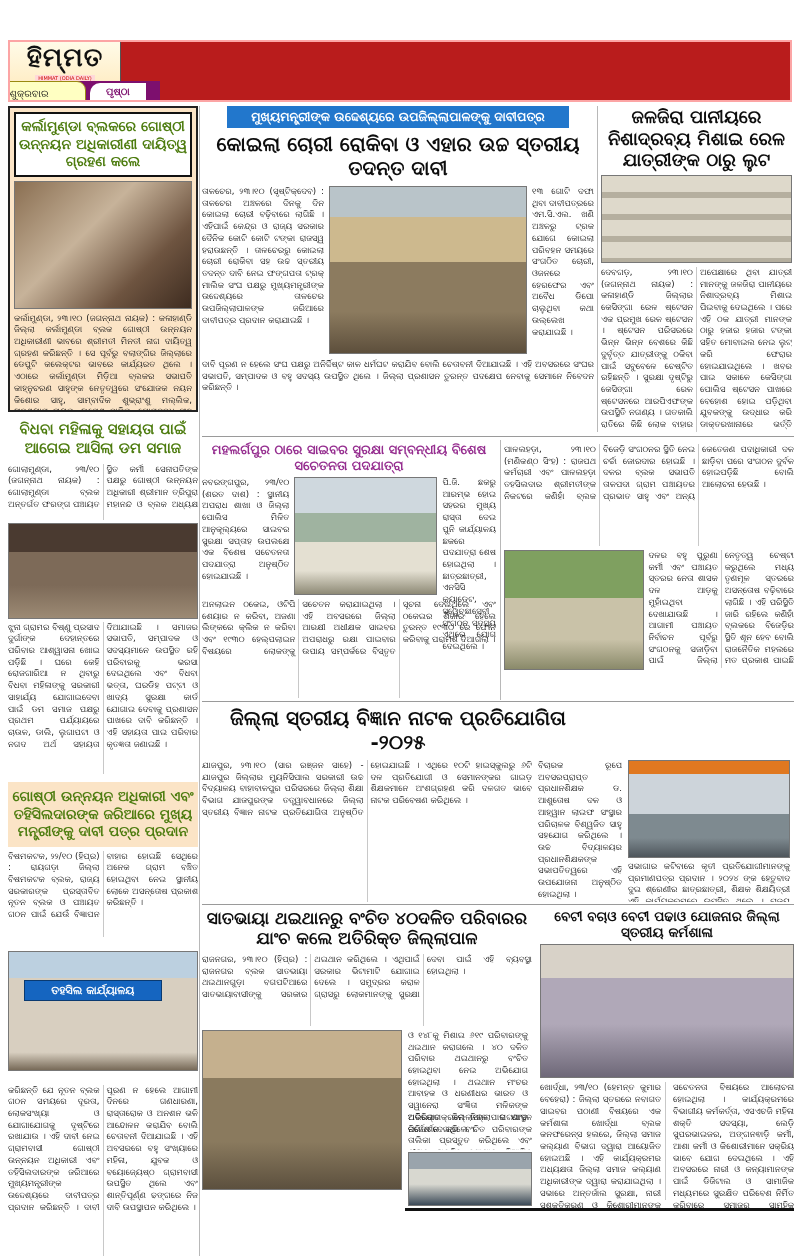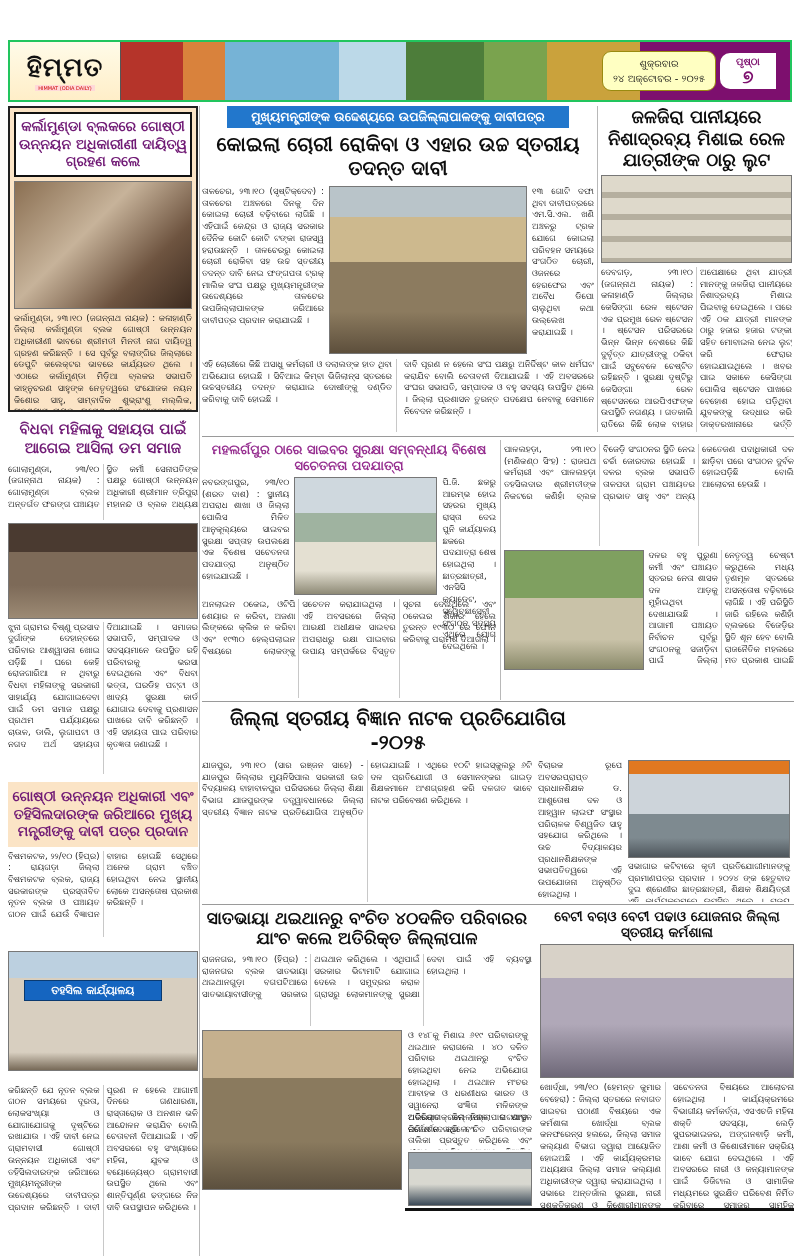--- a/index.html
+++ b/index.html
@@ -2,41 +2,41 @@
 <html><head>
 <meta charset="utf-8">
 <style>
   html,body{margin:0;padding:0;}
   body{
     width:800px;height:1258px;position:relative;background:#ffffff;
     font-family:"DejaVu Sans","Liberation Sans",sans-serif;color:#111;
   }
   .abs{position:absolute;box-sizing:border-box;overflow:hidden;}
   
-  .mast{border:2px solid #22c55e;background:#a3a3a3;display:flex;align-items:stretch;}
+  .mast{border:2px solid #fca5a5;background:#b91c1c;display:flex;align-items:stretch;flex-direction:column;}
   .logo-box{width:110px;background:linear-gradient(180deg,#fffbe8,#ffeec8);border-right:1px solid #555;
     display:flex;flex-direction:column;align-items:center;justify-content:center;}
   .logo-title{font-size:26px;font-weight:bold;color:#111;letter-spacing:1px;}
   .logo-sub{font-size:5px;color:#c00;background:#ffd9d9;padding:0 3px;margin-top:2px;}
   .collage{flex:1;background:
      linear-gradient(90deg,#b5342a 0 12%,#d9823c 12% 20%,#76b3d6 20% 42%,#bcd9e8 42% 55%,#4d7d3a 55% 70%,#7aa34e 70% 82%,#caa23c 82% 100%);}
   .sect-wrap{width:235px;background:#fff;display:flex;align-items:center;justify-content:center;}
   .sect-title{font-size:40px;font-weight:bold;color:#8a4a12;}
   .datewrap{width:150px;background:#7d0f6e;position:relative;display:flex;align-items:center;}
   .datepill{background:#ffffc2;border:1px solid #9a8a10;border-radius:9px;margin-left:-38px;
     padding:4px 8px;font-size:10px;color:#111;text-align:center;line-height:1.5;width:96px;}
   .pagebox{background:#fff;border-radius:10px 0 0 10px;margin-left:4px;padding:3px 16px;text-align:center;}
   .pagebox .pl{font-size:10px;color:#7d0f6e;font-weight:bold;}
   .pagebox .pn{font-size:18px;color:#7d0f6e;font-weight:bold;line-height:1;}
   
   .photo{border:1px solid #777;}
   .body-txt{font-size:8.5px;line-height:1.38;text-align:justify;color:#141414;}
   .cols2{column-count:2;column-gap:7px;column-rule:1px solid #c8c8c8;}
   .cols3{column-count:3;column-gap:7px;column-rule:1px solid #c8c8c8;}
-  .hl-maroon{color:#701a75;font-weight:bold;text-align:center;line-height:1.25;}
+  .hl-maroon{color:#4d7c0f;font-weight:bold;text-align:center;line-height:1.25;}
   .hl-black{color:#0d0d0d;font-weight:bold;text-align:center;line-height:1.2;}
   .rule-v{background:#b8b8b8;width:1px;}
   .rule-h{background:#9a9a9a;height:1px;}
   
   .ph-karla{background:linear-gradient(135deg,#8a6f52,#c7b39a 40%,#6e5440 72%,#3e2c20);}
   .ph-coal{background:linear-gradient(180deg,#b9c4c9 0 18%,#cdb98e 18% 45%,#8c7b5f 45% 75%,#5d4f3c);}
   .ph-jalj{background:repeating-linear-gradient(180deg,#ded9cb 0 16px,#b5af9f 16px 22px),linear-gradient(180deg,#d8d4c8,#a8a295);}
   .ph-widow{background:linear-gradient(180deg,#4a3a30 0 30%,#7d6a58 30% 65%,#9c8a74);}
   .ph-nabar{background:linear-gradient(180deg,#cfd8de 0 30%,#9fb3a0 30% 55%,#e4e0d2 55% 80%,#8e8a76);}
   .ph-kani{background:linear-gradient(180deg,#7fa060 0 40%,#c9c2a8 40% 75%,#8a8a6a);}
@@ -107,21 +107,20 @@
   <div style="display:flex;justify-content:center;">
     <div class="kicker" style="width:330px;">ମୁଖ୍ୟମନ୍ତ୍ରୀଙ୍କ ଉଦ୍ଦେଶ୍ୟରେ ଉପଜିଲ୍ଲାପାଳଙ୍କୁ ଦାବୀପତ୍ର</div>
   </div>
   <div class="hl-black" style="font-size:20px;margin:4px 0 6px;">କୋଇଲା ଚୋରୀ ରୋକିବା ଓ ଏହାର ଉଚ୍ଚ ସ୍ତରୀୟ ତଦନ୍ତ ଦାବୀ</div>
   <div style="display:flex;gap:5px;">
     <div class="body-txt" style="width:122px;height:168px;">ତାଳଚେର, ୨୩।୧୦ (ସୃଷ୍ଟିକ୍‌ଦେବ) : ତାଳଚେର ଅଞ୍ଚଳରେ ଦିନକୁ ଦିନ କୋଇଲା ଚୋରୀ ବଢ଼ିବାରେ ଲାଗିଛି । ଏହିପାଇଁ କେନ୍ଦ୍ର ଓ ରାଜ୍ୟ ସରକାର ଦୈନିକ କୋଟି କୋଟି ଟଙ୍କା ରାଜସ୍ୱ ହରାଉଛନ୍ତି । ତାଳଚେରରୁ କୋଇଲା ଚୋରୀ ରୋକିବା ସହ ଉଚ୍ଚ ସ୍ତରୀୟ ତଦନ୍ତ ଦାବି ନେଇ ଫଙ୍ଗପତା ଟ୍ରକ୍ ମାଲିକ ସଂଘ ପକ୍ଷରୁ ମୁଖ୍ୟମନ୍ତ୍ରୀଙ୍କ ଉଦ୍ଦେଶ୍ୟରେ ତାଳଚେର ଉପଜିଲ୍ଲାପାଳଙ୍କ ଜରିଆରେ ଦାବୀପତ୍ର ପ୍ରଦାନ କରାଯାଇଛି ।</div>
     <div class="photo ph-coal" style="width:196px;height:166px;"></div>
     <div class="body-txt" style="width:62px;height:168px;">୧୩ ଗୋଟି ଦଫା ଥିବା ଦାବୀପତ୍ରରେ ଏମ.ସି.ଏଲ. ଖଣି ଅଞ୍ଚଳରୁ ଟ୍ରକ ଯୋଗେ କୋଇଲା ପରିବହନ ସମୟରେ ସଂଗଠିତ ଚୋରୀ, ଓଜନରେ ହେରଫେର ଏବଂ ଅବୈଧ ଡିପୋ ଚାଲୁଥିବା କଥା ଉଲ୍ଲେଖ କରାଯାଇଛି ।</div>
   </div>
   <div style="display:flex;gap:7px;margin-top:5px;">
-    <div class="body-txt" style="flex:1;height:84px;border-right:1px solid #c8c8c8;padding-right:4px;">ଏହି ଚୋରୀରେ କିଛି ଅସାଧୁ କର୍ମଚାରୀ ଓ ଦଲାଲଙ୍କ ହାତ ଥିବା ଅଭିଯୋଗ ହୋଇଛି । ସିବିଆଇ କିମ୍ବା ଭିଜିଲାନ୍ସ ସ୍ତରରେ ଉଚ୍ଚସ୍ତରୀୟ ତଦନ୍ତ କରାଯାଇ ଦୋଷୀଙ୍କୁ ଦଣ୍ଡିତ କରିବାକୁ ଦାବି ହୋଇଛି ।</div>
     <div class="body-txt" style="flex:1;height:84px;">ଦାବି ପୂରଣ ନ ହେଲେ ସଂଘ ପକ୍ଷରୁ ଅନିର୍ଦ୍ଦିଷ୍ଟ କାଳ ଧର୍ମଘଟ କରାଯିବ ବୋଲି ଚେତାବନୀ ଦିଆଯାଇଛି । ଏହି ଅବସରରେ ସଂଘର ସଭାପତି, ସମ୍ପାଦକ ଓ ବହୁ ସଦସ୍ୟ ଉପସ୍ଥିତ ଥିଲେ । ଜିଲ୍ଲା ପ୍ରଶାସନ ତୁରନ୍ତ ପଦକ୍ଷେପ ନେବାକୁ ସେମାନେ ନିବେଦନ କରିଛନ୍ତି ।</div>
   </div>
 </div>
 
 <div class="abs" style="left:601px;top:106px;width:191px;height:326px;">
   <div class="hl-black" style="font-size:18px;">ଜଳଜିରା ପାନୀୟରେ ନିଶାଦ୍ରବ୍ୟ ମିଶାଇ ରେଳ ଯାତ୍ରୀଙ୍କ ଠାରୁ ଲୁଟ</div>
   <div class="photo ph-jalj" style="height:86px;margin:4px 0;"></div>
   <div class="body-txt cols2" style="height:190px;">ଦେବଗଡ଼, ୨୩।୧୦ (ଜଗନ୍ନାଥ ନାୟକ) : କଳାହାଣ୍ଡି ଜିଲ୍ଲାର କେସିଙ୍ଗା ରେଳ ଷ୍ଟେସନ ଏକ ପ୍ରମୁଖ ରେଳ ଷ୍ଟେସନ । ଷ୍ଟେସନ ପରିସରରେ ଭିନ୍ନ ଭିନ୍ନ ବେଶରେ କିଛି ଦୁର୍ବୃତ୍ତ ଯାତ୍ରୀଙ୍କୁ ଠକିବା ପାଇଁ ସବୁବେଳେ ଚେଷ୍ଟିତ ରହିଛନ୍ତି । ସୁରକ୍ଷା ଦୃଷ୍ଟିରୁ କେସିଙ୍ଗା ରେଳ ଷ୍ଟେସନରେ ଆରପିଏଫଙ୍କ ଉପସ୍ଥିତି ନଗଣ୍ୟ । ଗତକାଲି ରାତିରେ କିଛି ଲୋକ ବାହାର ରାଜ୍ୟରୁ ଆସି କେସିଙ୍ଗା ଷ୍ଟେସନରେ ଟ୍ରେନ ଅପେକ୍ଷାରେ ଥିବା ଯାତ୍ରୀ ମାନଙ୍କୁ ଜଳଜିରା ପାନୀୟରେ ନିଶାଦ୍ରବ୍ୟ ମିଶାଇ ପିଇବାକୁ ଦେଇଥିଲେ । ପରେ ଏହି ଠକ ଯାତ୍ରୀ ମାନଙ୍କ ଠାରୁ ହଜାର ହଜାର ଟଙ୍କା ସହିତ ମୋବାଇଲ ନେଇ ଲୁଟ୍ କରି ଫେରାର ହୋଇଯାଇଥିଲେ । ଖବର ପାଇ ସକାଳେ କେସିଙ୍ଗା ପୋଲିସ ଷ୍ଟେସନ ପାଖରେ ବେହୋଶ ହୋଇ ପଡ଼ିଥିବା ଯୁବକଙ୍କୁ ଉଦ୍ଧାର କରି ଡାକ୍ତରଖାନାରେ ଭର୍ତ୍ତି କରାଯାଇଛି । ନିଶା ଦ୍ରବ୍ୟ ମିଶା ଖାଦ୍ୟ ଓ ପାନୀୟ ଅଜଣା ଲୋକଙ୍କ ଠାରୁ ନ ନେବାକୁ ପୋଲିସ ପକ୍ଷରୁ ଯାତ୍ରୀମାନଙ୍କୁ ସତର୍କ କରାଯାଇଛି ।</div>
 </div>
 

